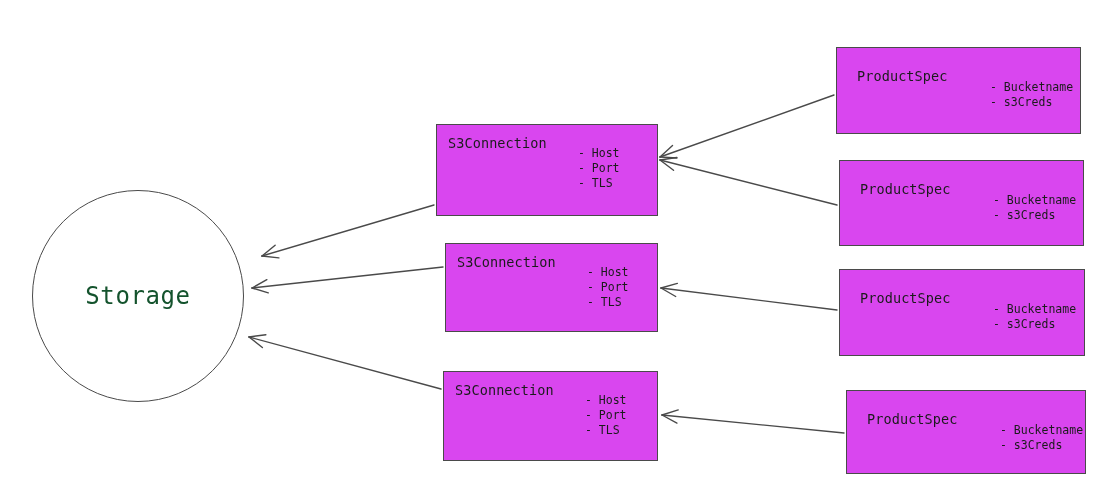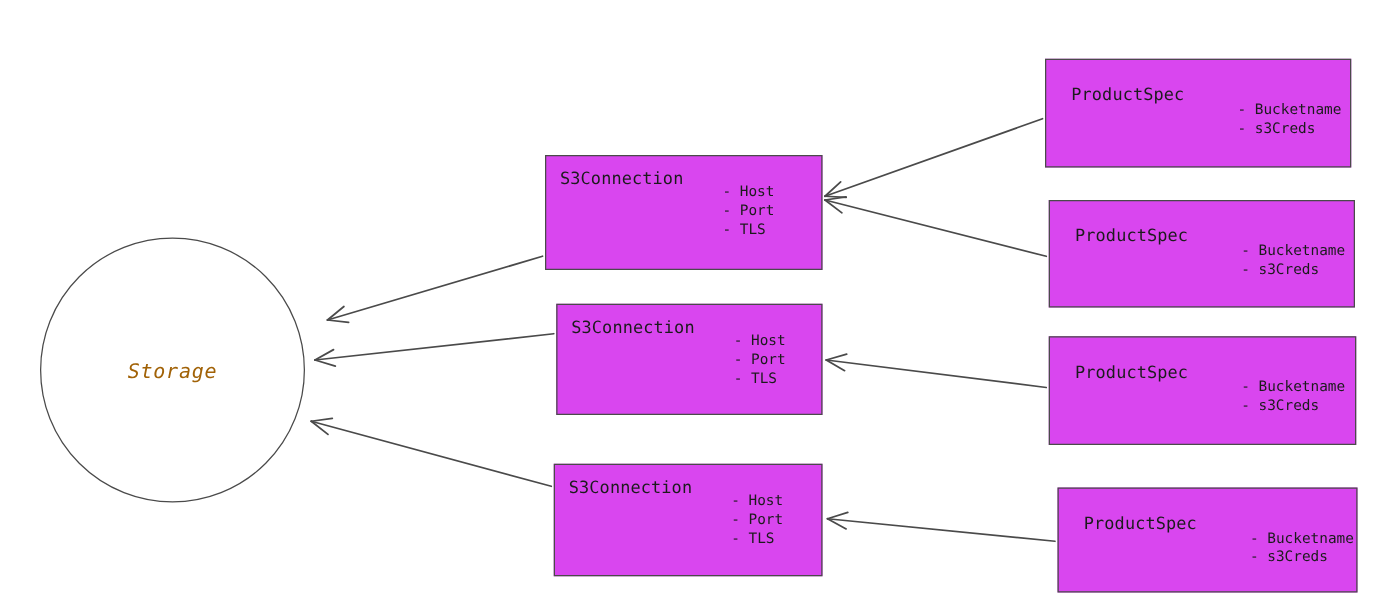--- a/index.html
+++ b/index.html
@@ -52,25 +52,24 @@
     position: absolute;
     border: 1.4px solid #4a4a4a;
     border-radius: 50%;
     background: #ffffff;
     box-sizing: border-box;
     display: flex;
     align-items: center;
     justify-content: center;
   }
   .circle-label {
-    font-size: 16px;
-    color: #a16207;
+    font-size: 24px;
+    color: #14532d;
     letter-spacing: 0.6px;
     white-space: nowrap;
-    font-style: italic;
   }
 </style>
 </head>
 <body>
 
 <div id="canvas">
 
   <svg id="wires" viewBox="0 0 1119 493" xmlns="http://www.w3.org/2000/svg">
       <g>
         <line x1="434" y1="205" x2="262" y2="256" stroke="#4a4a4a" stroke-width="1.4" stroke-linecap="round"></line>

